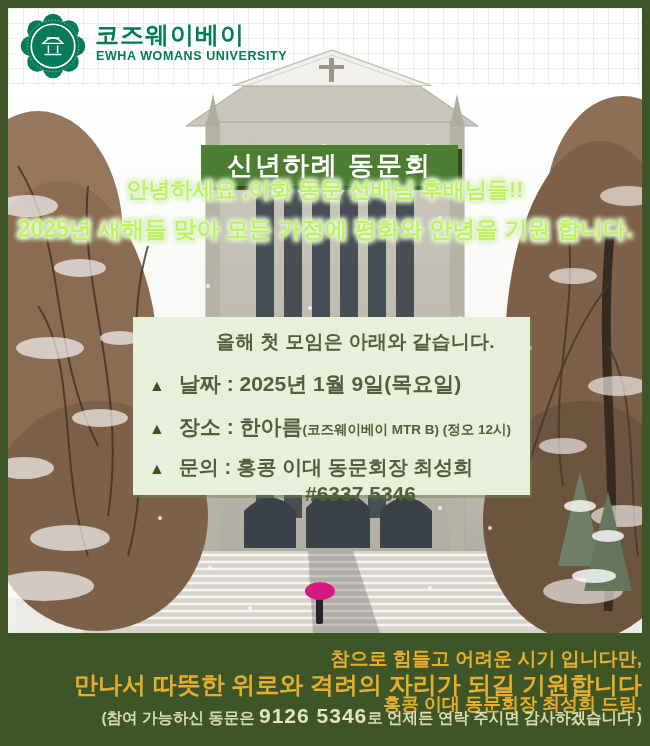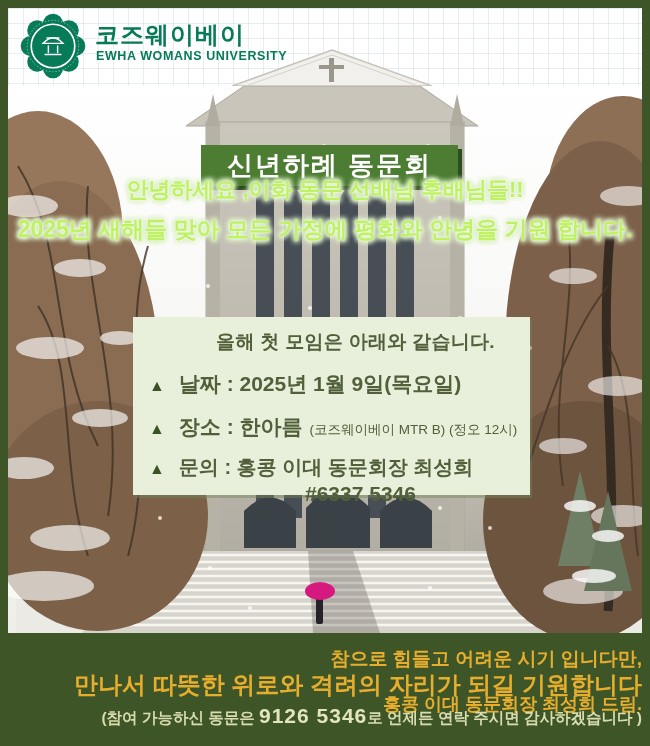--- a/index.html
+++ b/index.html
@@ -61,21 +61,21 @@
     position:absolute; left:133px; top:317px; width:397px; height:178px;
     background:#e8efda; box-sizing:border-box; padding:12px 0 0 0;
     color:#51603a; box-shadow:2px 3px 0 rgba(115,135,90,.45);
   }
   .mb-head { text-align:center; font-size:19px; font-weight:bold; letter-spacing:.3px; white-space:nowrap;padding-left:48px; }
   .mb-row { display:flex; align-items:baseline; padding-left:16px; margin-top:15px; white-space:nowrap; }
   .tri { color:#3c5222; font-size:16px; margin-right:14px; flex:0 0 auto; }
   .mb-text { font-size:21px; font-weight:bold; }
   .row3 { margin-top:13px; }
   .row3 .mb-text { font-size:20px; }
-  .mb-note { font-size:13.5px; font-weight:normal; margin-left:7px; }
+  .mb-note { font-size:13.5px; font-weight:bold; }
   .mb-phone { padding-left:172px; font-size:21px; font-weight:bold; margin-top:1px; white-space:nowrap; }
   
   .fline {
     position:absolute; left:8px; width:634px; text-align:right;
     font-weight:bold; color:#e7ae2e; white-space:nowrap;
   }
   .f1 { top:646px; font-size:19px; }
   .f2 { top:669px; font-size:24px; }
   .f3 { top:692px; font-size:18px; }
   .f4 { top:704px; font-size:15.5px; font-weight:bold; color:#d8dcae; }

